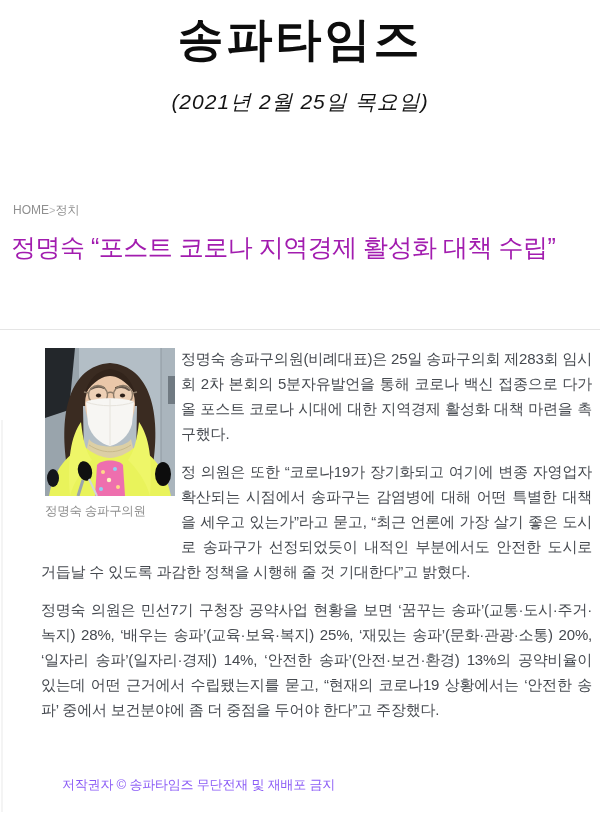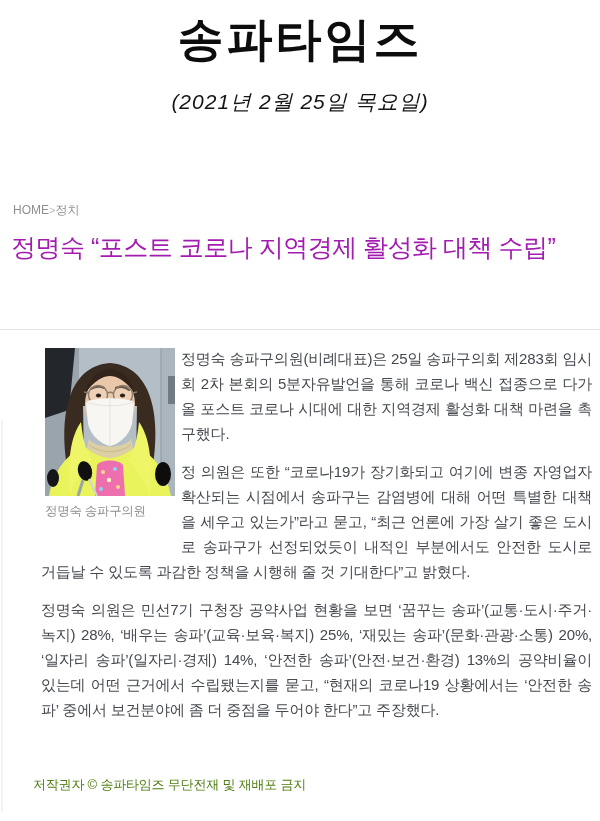--- a/index.html
+++ b/index.html
@@ -72,24 +72,24 @@
     line-height: 25px;
     color: #45494f;
     text-align: justify;
     word-break: break-all;
     letter-spacing: -0.2px;
     margin-bottom: 13px;
     margin-left: 28px;
   }
   .footer {
     position: absolute;
-    left: 33px;
+    left: 62px;
     top: 776px;
     font-size: 13px;
-    color: #4d7c0f;
+    color: #8b5cf6;
     letter-spacing: -0.2px;
   }
   .edge-line {
     position: absolute;
     left: 1px;
     top: 420px;
     width: 2px;
     height: 392px;
     background: #f4f4f4;
   }

